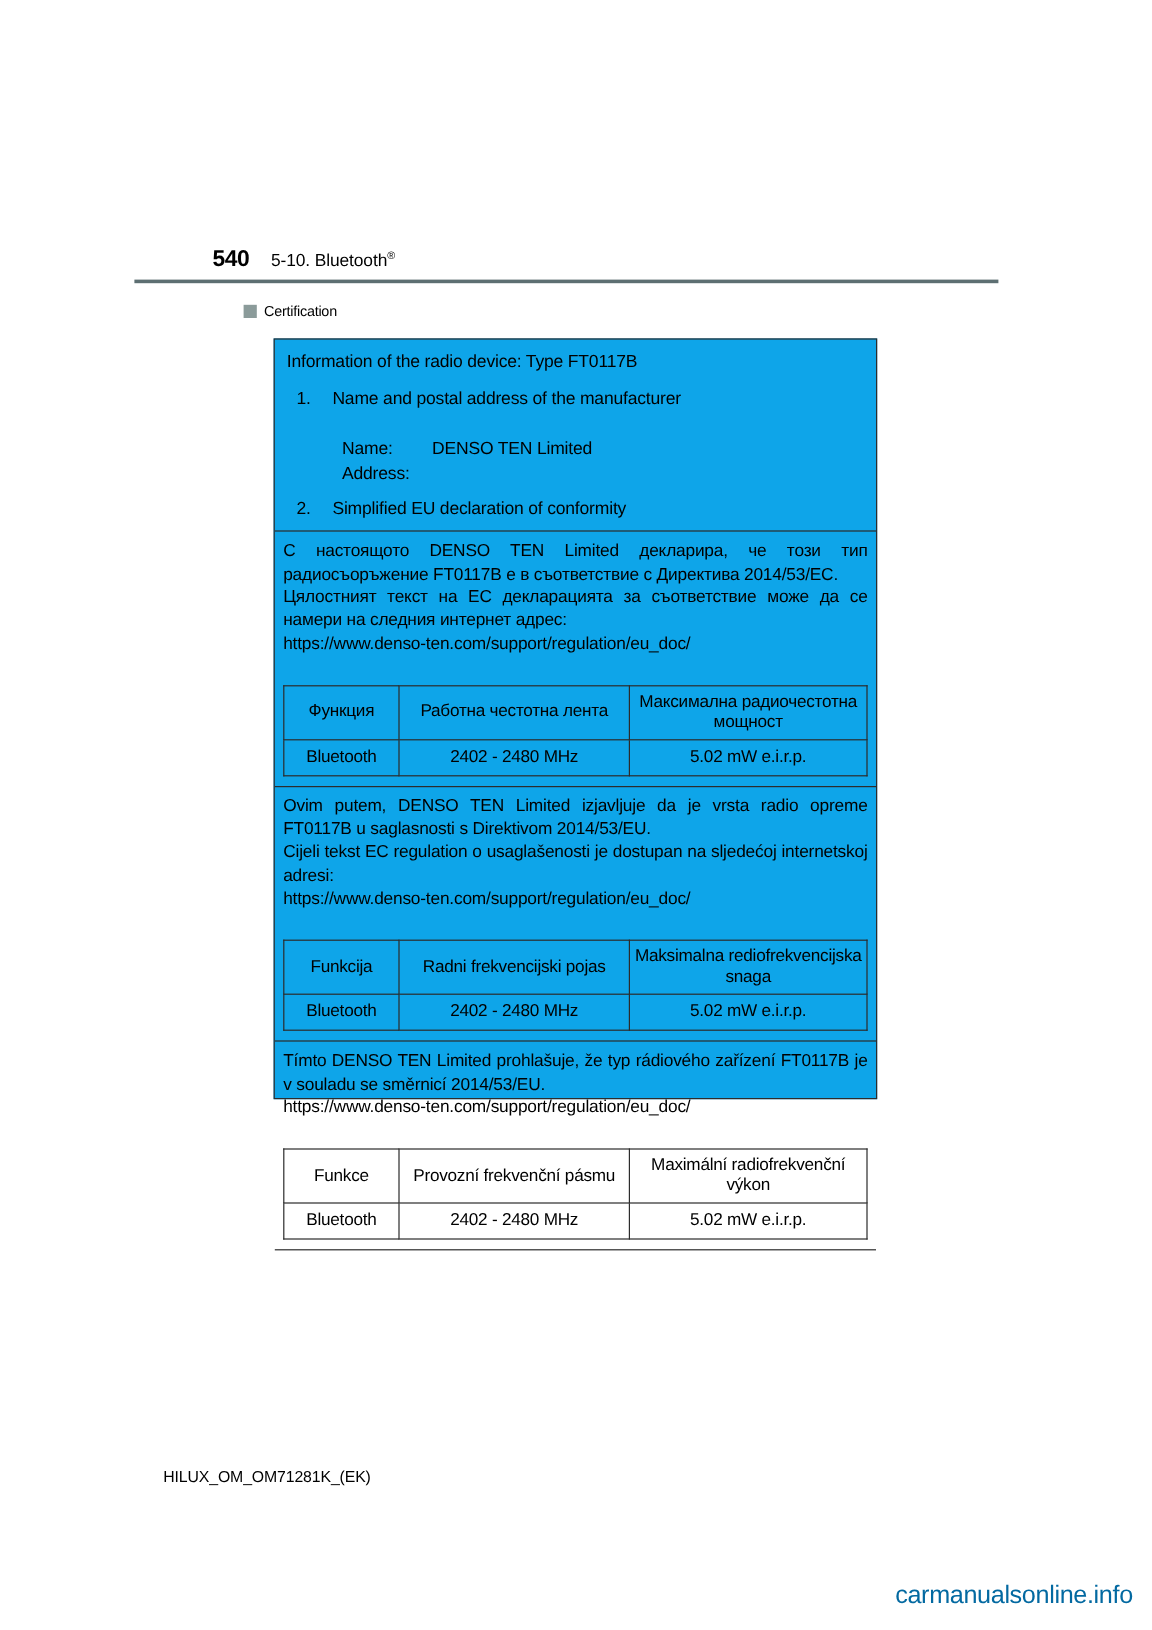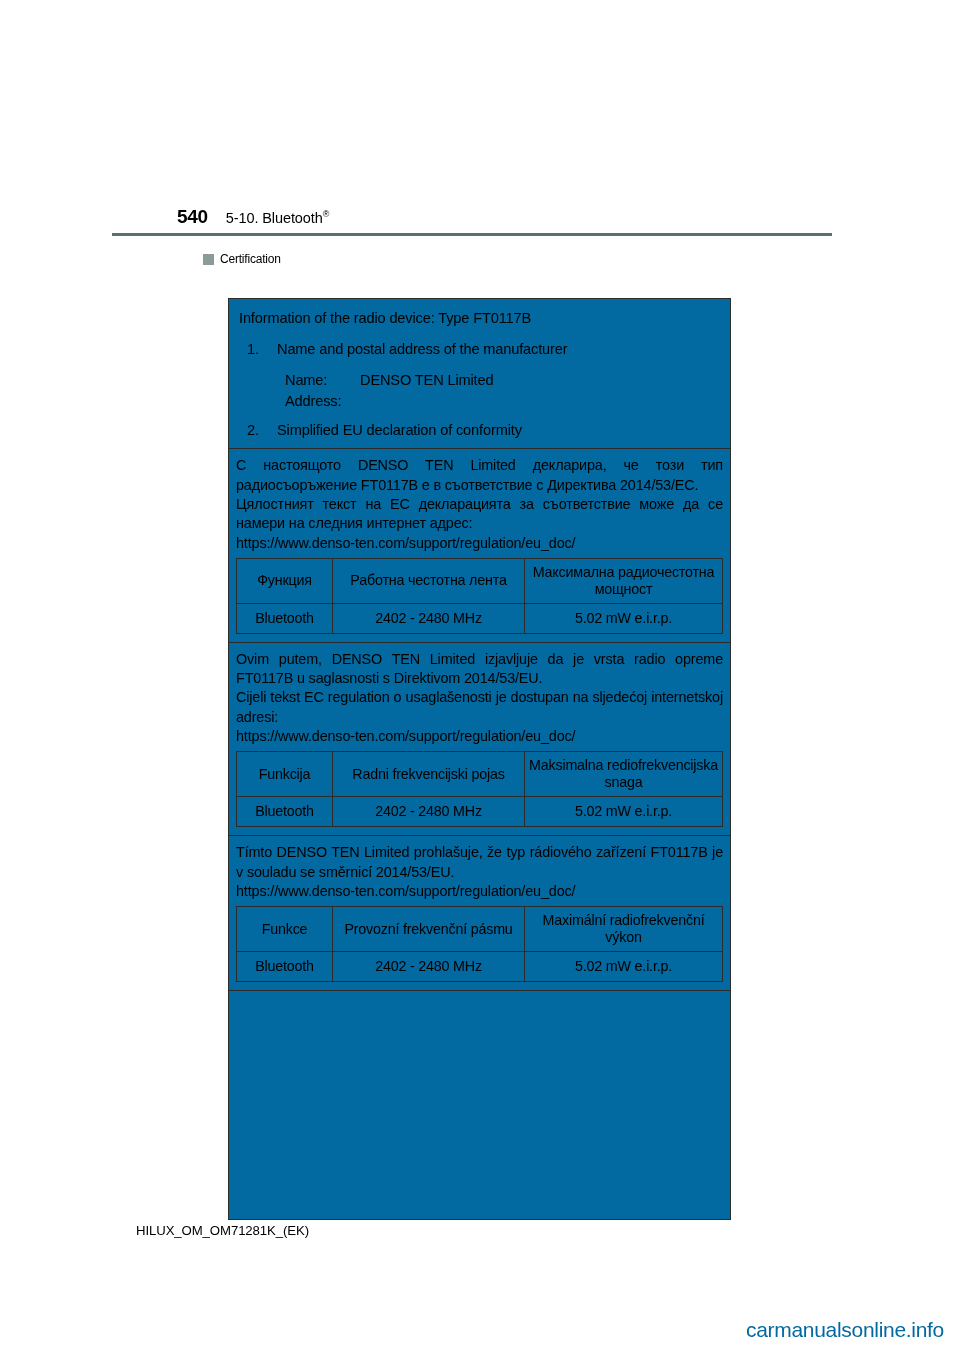--- a/index.html
+++ b/index.html
@@ -68,26 +68,26 @@
   #certification-heading .txt {
     font-size: 12px;
     font-weight: normal;
     letter-spacing: -0.2px;
   }
 
   
   #cert-box {
     position: absolute;
     left: 228px;
-    top: 298px;
+    top: 282px;
     width: 503px;
-    height: 922px;
+    height: 634px;
     border: 1.6px solid #2c2c2c;
     box-sizing: border-box;
-    background: #0369a1;
+    background: #0ea5e9;
   }
 
   .block {
     border-bottom: 1.6px solid #2c2c2c;
     padding: 7px 7px 8px 7px;
     box-sizing: border-box;
   }
   .block.no-rule { border-bottom: none; }
 
   
@@ -100,21 +100,21 @@
   .numbered {
     display: flex;
     margin-top: 11px;
     font-size: 14.6px;
     letter-spacing: -0.15px;
   }
   .numbered .num { width: 38px; flex: 0 0 38px; padding-left: 8px; box-sizing: border-box; }
   .numbered .body { flex: 1; }
   .kv {
     display: flex;
-    margin-top: 13px;
+    margin-top: 23px;
     padding-left: 46px;
     font-size: 14.6px;
     line-height: 1.42;
     letter-spacing: -0.15px;
   }
   .kv .k { width: 75px; flex: 0 0 75px; }
   .kv .v { flex: 1; }
 
   
   .lang-text {
@@ -124,21 +124,21 @@
     text-align: justify;
     text-justify: inter-word;
     margin: 0;
   }
   .lang-text.nojustify { text-align: left; }
 
   
   table.freq {
     width: 100%;
     border-collapse: collapse;
-    margin-top: 5px;
+    margin-top: 24px;
     table-layout: fixed;
     border: 1.4px solid #2c2c2c;
   }
   table.freq th, table.freq td {
     border: 1.2px solid #2c2c2c;
     text-align: center;
     font-weight: normal;
     font-size: 14.3px;
     letter-spacing: -0.2px;
     line-height: 1.2;

